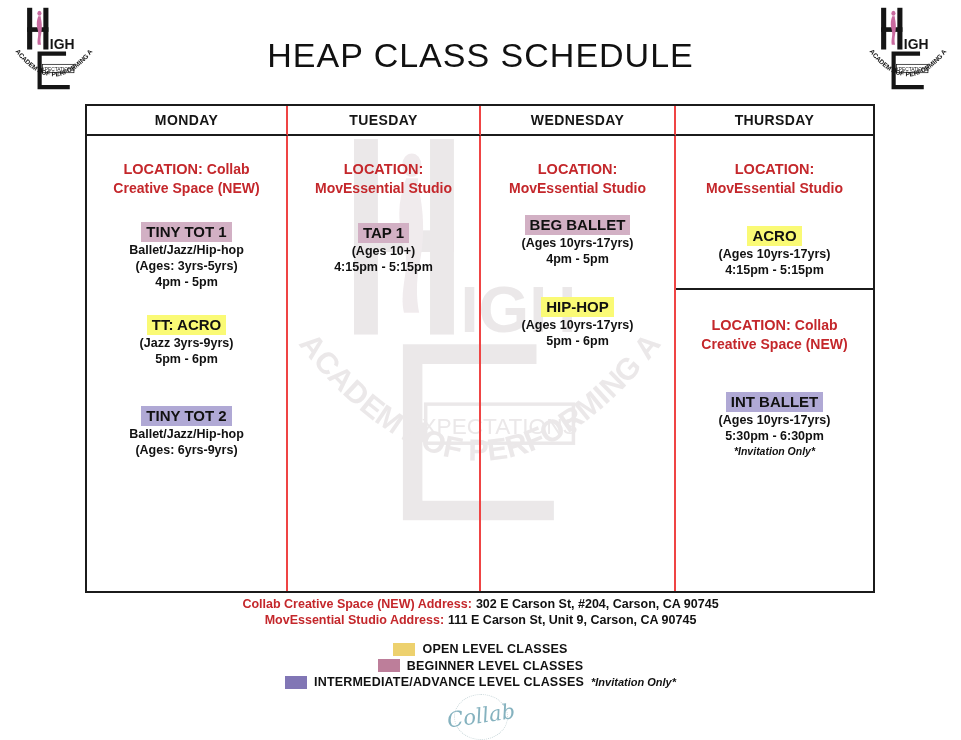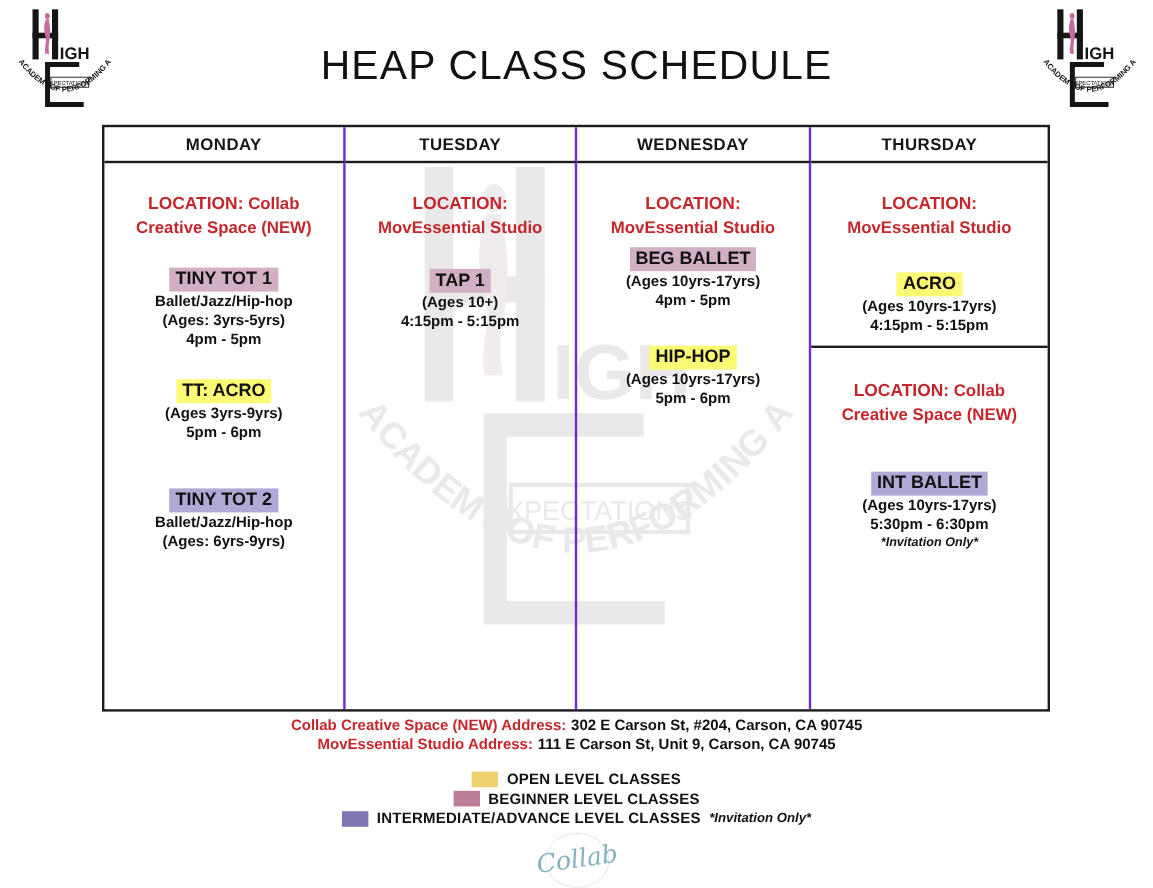--- a/index.html
+++ b/index.html
@@ -18,21 +18,21 @@
   .page-title{position:absolute;top:36px;left:0;width:100%;text-align:center;
               font-size:34px;letter-spacing:1px;color:#111;font-weight:400;z-index:2;}
 
   
   .schedule-table{position:absolute;left:85px;top:104px;width:790px;height:489px;
                   border:2px solid #1b1b1b;z-index:2;display:grid;
                   grid-template-columns:201px 193px 195px 197px;
                   grid-template-rows:30px 1fr;box-sizing:border-box;background:transparent;}
   .day-header{border-bottom:2px solid #1b1b1b;display:flex;align-items:center;justify-content:center;
               font-weight:bold;font-size:14px;letter-spacing:.4px;box-sizing:border-box;}
-  .day-header.b,.day-cell.b{border-right:2px solid #6d28d9;}
+  .day-header.b,.day-cell.b{border-right:2px solid #ef4444;}
   .day-cell{box-sizing:border-box;text-align:center;padding:0;}
   .section{padding-top:24px;box-sizing:border-box;}
   .thu-top{height:152px;border-bottom:2px solid #1b1b1b;}
   .thu-bottom .section{padding-top:26px;}
 
   .loc{color:var(--red,#c4272b);font-weight:bold;font-size:14px;line-height:19px;padding:0 24px;}
   .loc .loc-label{font-size:14.5px;}
 
   .cls{line-height:16px;}
   .hl{display:inline-block;font-weight:bold;font-size:15px;line-height:18px;padding:1px 5px;color:#111;}
@@ -110,21 +110,21 @@
           <span>Collab Creative Space (NEW)</span>
         </div>
         <div class="cls" style="margin-top:24px">
           <span class="hl" style="background: rgb(210, 176, 196);">TINY TOT 1</span>
           <div class="ln">Ballet/Jazz/Hip-hop</div>
           <div class="ln">(Ages: 3yrs-5yrs)</div>
           <div class="ln">4pm - 5pm</div>
         </div>
         <div class="cls" style="margin-top:25px">
           <span class="hl" style="background: rgb(250, 250, 117);">TT: ACRO</span>
-          <div class="ln">(Ages 3yrs-9yrs)</div>
+          <div class="ln">(Jazz 3yrs-9yrs)</div>
           <div class="ln">5pm - 6pm</div>
         </div>
         <div class="cls" style="margin-top:39px">
           <span class="hl" style="background: rgb(176, 169, 213);">TINY TOT 2</span>
           <div class="ln">Ballet/Jazz/Hip-hop</div>
           <div class="ln">(Ages: 6yrs-9yrs)</div>
         </div>
       </div>
     </div>
 
@@ -141,21 +141,21 @@
         </div>
       </div>
     </div>
 
     <div class="day-cell b">
       <div class="section">
         <div class="loc">
           <span class="loc-label">LOCATION:</span>
           <span>MovEssential Studio</span>
         </div>
-        <div class="cls" style="margin-top:7px">
+        <div class="cls" style="margin-top:17px">
           <span class="hl" style="background: rgb(210, 176, 196);">BEG BALLET</span>
           <div class="ln">(Ages 10yrs-17yrs)</div>
           <div class="ln">4pm - 5pm</div>
         </div>
         <div class="cls" style="margin-top:30px">
           <span class="hl" style="background: rgb(250, 250, 117);">HIP-HOP</span>
           <div class="ln">(Ages 10yrs-17yrs)</div>
           <div class="ln">5pm - 6pm</div>
         </div>
       </div>

